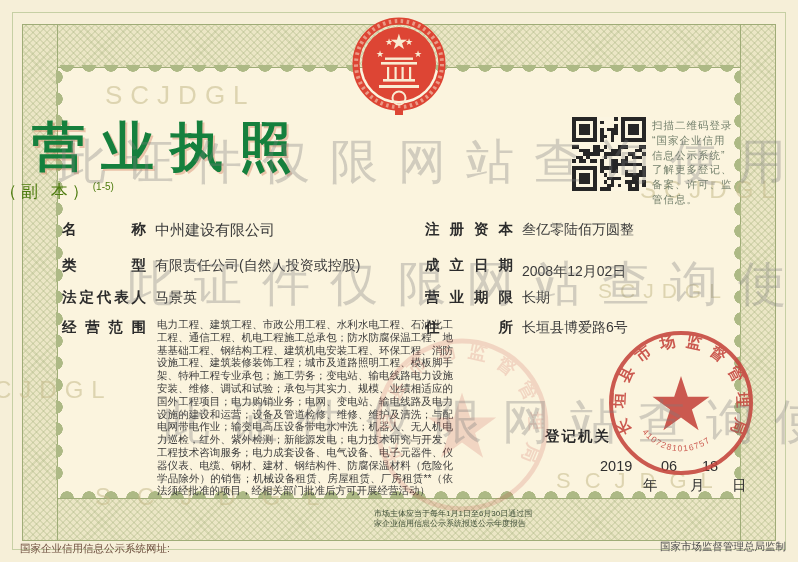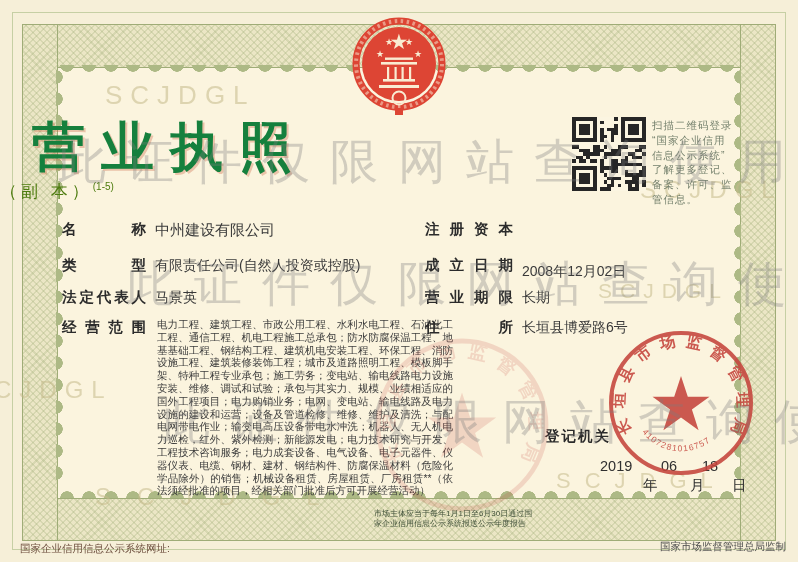--- a/index.html
+++ b/index.html
@@ -274,20 +274,21 @@
       <span>围</span>
     </div>
   <div class="fvalue scope">电力工程、建筑工程、市政公用工程、水利水电工程、石油化工工程、通信工程、机电工程施工总承包；防水防腐保温工程、地基基础工程、钢结构工程、建筑机电安装工程、环保工程、消防设施工程、建筑装修装饰工程；城市及道路照明工程、模板脚手架、特种工程专业承包；施工劳务；变电站、输电线路电力设施安装、维修、调试和试验；承包与其实力、规模、业绩相适应的国外工程项目；电力购销业务；电网、变电站、输电线路及电力设施的建设和运营；设备及管道检修、维修、维护及清洗；与配电网带电作业；输变电高压设备带电水冲洗；机器人、无人机电力巡检，红外、紫外检测；新能源发电；电力技术研究与开发、工程技术咨询服务；电力成套设备、电气设备、电子元器件、仪器仪表、电缆、钢材、建材、钢结构件、防腐保温材料（危险化学品除外）的销售；机械设备租赁、房屋租赁、厂房租赁**（依法须经批准的项目，经相关部门批准后方可开展经营活动）</div>
 
   <div class="flabel jlabel rc" style="top:220px;">
       <span>注</span>
       <span>册</span>
       <span>资</span>
       <span>本</span>
     </div>
+  <div class="fvalue" style="left:522px;top:221px;">叁亿零陆佰万圆整</div>
   <div class="flabel jlabel rc" style="top:256px;">
       <span>成</span>
       <span>立</span>
       <span>日</span>
       <span>期</span>
     </div>
   <div class="fvalue" style="left:522px;top:257px;margin-top:6px;">2008年12月02日</div>
   <div class="flabel jlabel rc" style="top:288px;">
       <span>营</span>
       <span>业</span>

